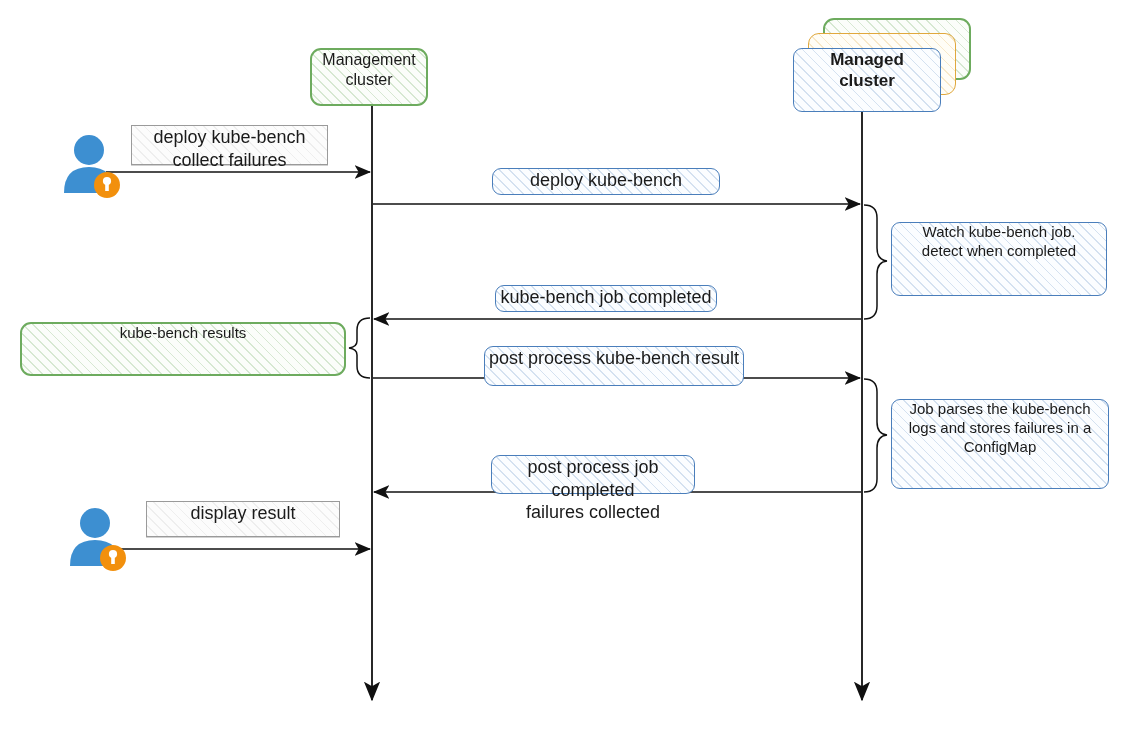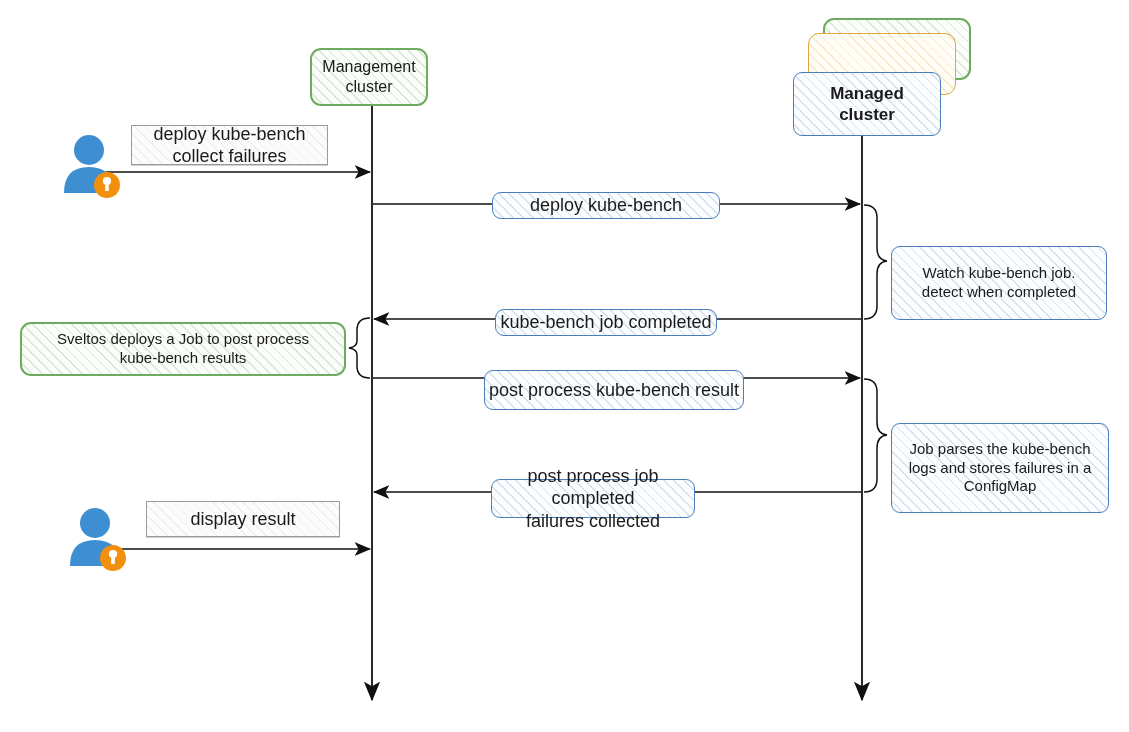--- a/index.html
+++ b/index.html
@@ -1,24 +1,24 @@
 <!DOCTYPE html>
 <html><head>
 <meta charset="utf-8">
 <style>
   html,body{margin:0;padding:0;background:#ffffff;}
   body{width:1129px;height:732px;position:relative;overflow:hidden;
        font-family:"Liberation Sans",sans-serif;color:#1a1a1a;}
   #canvas{position:absolute;left:0;top:0;width:1129px;height:732px;}
-  .node{position:absolute;box-sizing:border-box;display:flex;align-items:center;
+  .node{position:absolute;box-sizing:border-box;display:flex;align-items:flex-start;
         justify-content:center;text-align:center;line-height:1.25;}
 
   
   .hatch-gray{background-image:repeating-linear-gradient(45deg,rgba(0,0,0,0.055) 0 1px,rgba(0,0,0,0) 1px 7px);}
-  .hatch-blue{background-image:repeating-linear-gradient(45deg,rgba(74,126,187,0.22) 0 1.2px,rgba(0,0,0,0) 1.2px 7px);margin-top:24px;}
+  .hatch-blue{background-image:repeating-linear-gradient(45deg,rgba(74,126,187,0.22) 0 1.2px,rgba(0,0,0,0) 1.2px 7px);}
   .hatch-green{background-image:repeating-linear-gradient(45deg,rgba(109,171,94,0.26) 0 1.2px,rgba(0,0,0,0) 1.2px 7px);}
   .hatch-orange{background-image:repeating-linear-gradient(45deg,rgba(224,168,60,0.24) 0 1.2px,rgba(0,0,0,0) 1.2px 7px);}
 
   .box-gray{border:1.6px solid #9a9a9a;background-color:#fcfcfc;
             box-shadow:0 1px 0 rgba(0,0,0,.18);}
   .box-blue{border:1.8px solid #4a7ebb;background-color:#fbfdff;border-radius:9px;}
   .box-green{border:2px solid #6dab5e;background-color:#fbfdfa;border-radius:11px;}
   .box-orange{border:1.8px solid #e0a83c;background-color:#fffdf6;border-radius:11px;}
 
   .lbl-msg{font-size:18px;}
@@ -124,21 +124,20 @@
 
 <div class="node box-blue hatch-blue" style="left:891px;top:222px;width:216px;height:74px;">
   <div>
     <div class="lbl-note">Watch kube-bench job.</div>
     <div class="lbl-note">detect when completed</div>
   </div>
 </div>
 
 <div class="node box-green hatch-green" style="left:20px;top:322px;width:326px;height:54px;">
   <div>
-    <div class="lbl-note">Sveltos deploys a Job to post process</div>
     <div class="lbl-note">kube-bench results</div>
   </div>
 </div>
 
 <div class="node box-blue hatch-blue" style="left:891px;top:399px;width:218px;height:90px;">
   <div>
     <div class="lbl-note">Job parses the kube-bench</div>
     <div class="lbl-note">logs and stores failures in a</div>
     <div class="lbl-note">ConfigMap</div>
   </div>

